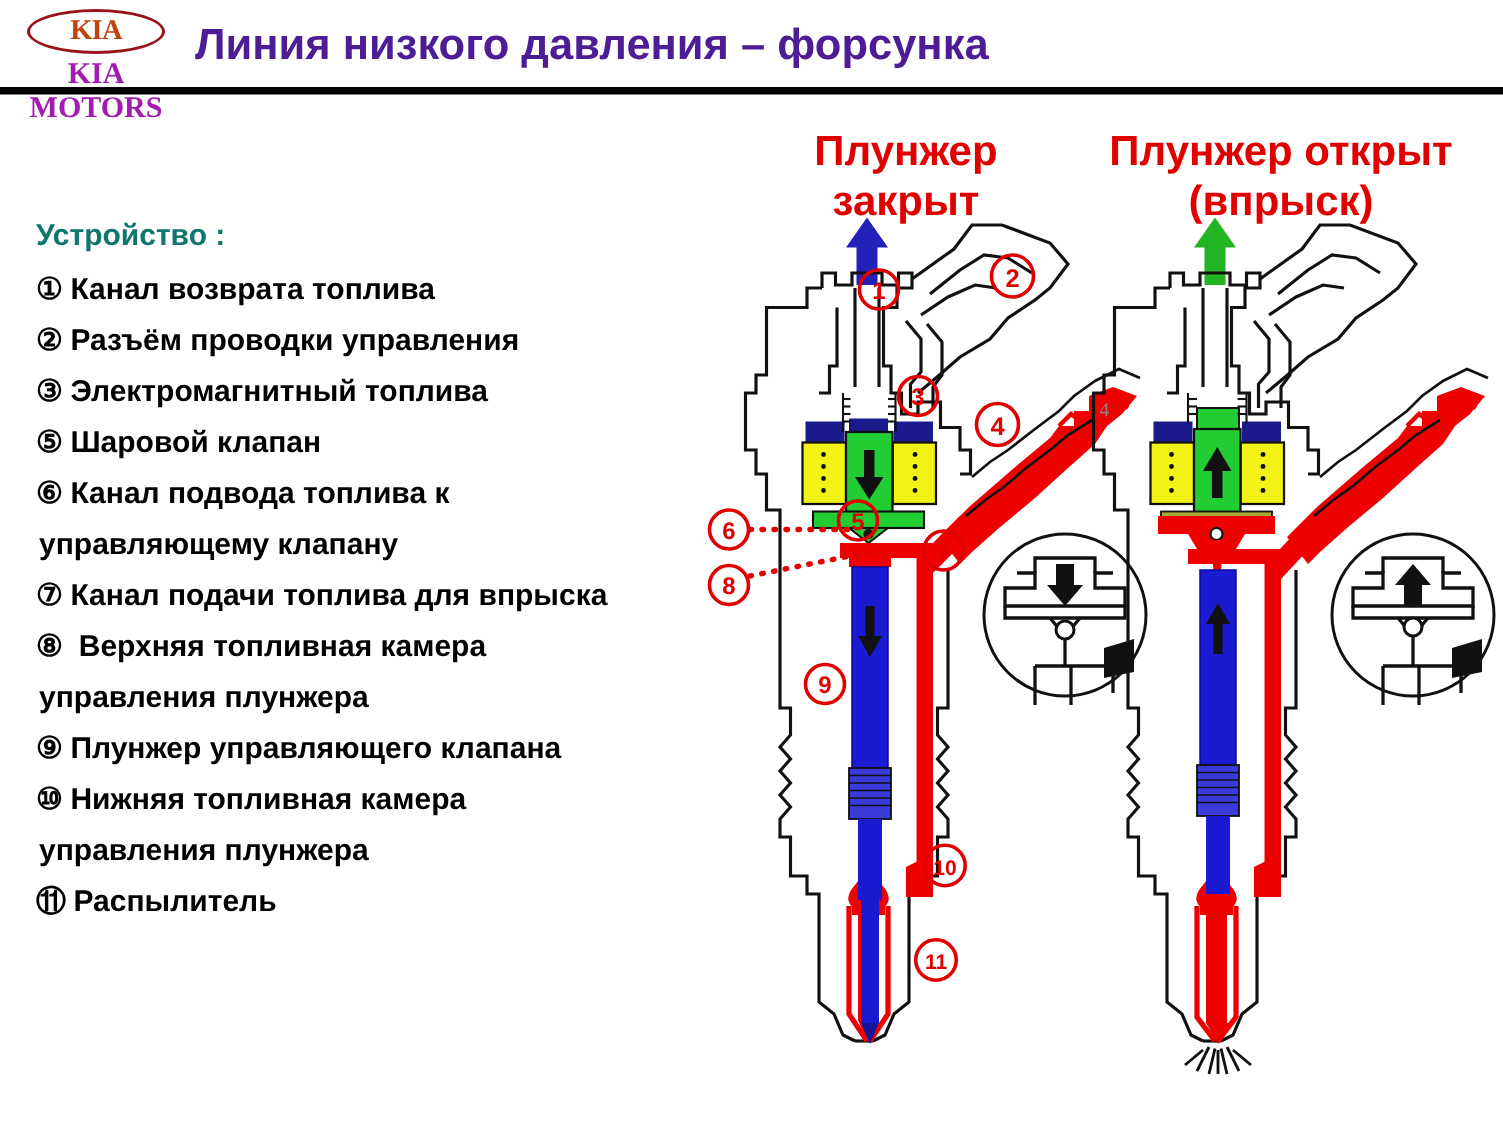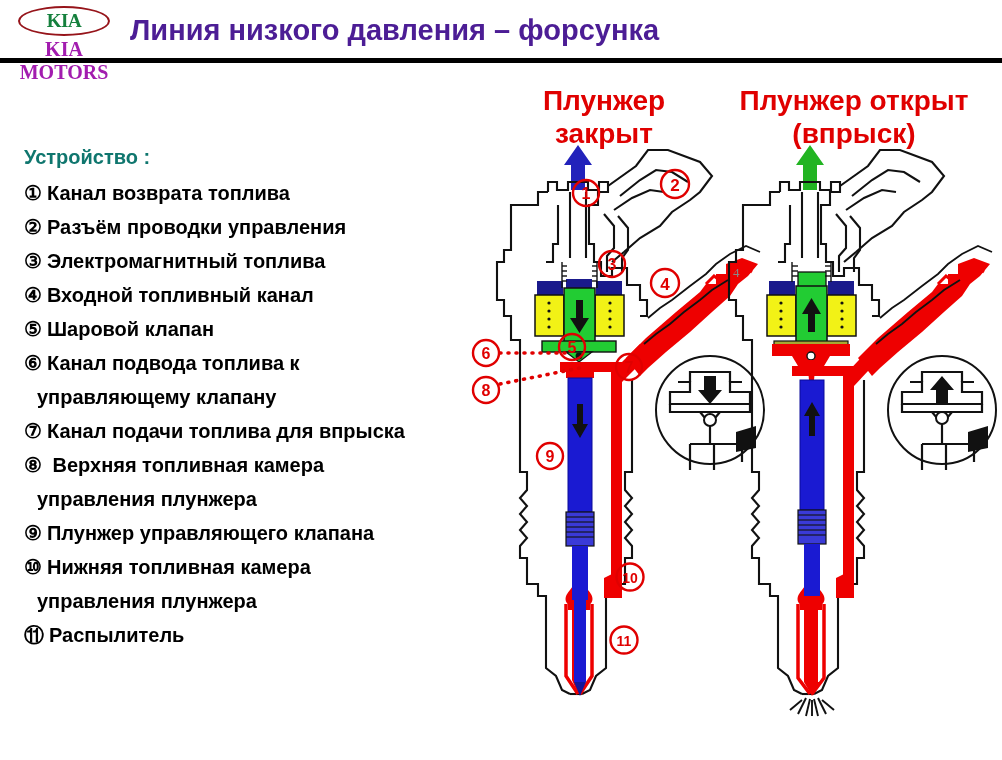--- a/index.html
+++ b/index.html
@@ -20,21 +20,21 @@
     position:absolute; left:4px; top:2px; width:120px; height:56px;
     text-align:center;
   }
   #logo-oval {
     position:absolute; left:14px; top:4px; width:92px; height:30px;
     border:2.5px solid #96141a; border-radius:50%;
     display:flex; align-items:center; justify-content:center;
   }
   #logo-oval span {
     font-family:"Liberation Serif", serif;
-    font-weight:bold; font-size:19px; color:#15803d;
+    font-weight:bold; font-size:19px; color:#c2410c;
     letter-spacing:-0.5px;
   }
   #logo-word {
     position:absolute; left:0; top:36px; width:120px;
     font-family:"Liberation Serif", serif;
     font-weight:bold; font-size:20px; color:#a21caf;
     letter-spacing:0px;
   }
   #page-title {
     position:absolute; left:130px; top:14px; width:720px;
@@ -52,21 +52,21 @@
   }
   #legend-heading {
     font-size:20px; font-weight:bold; color:#0f766e; margin-bottom:14px;
     font-family:"Liberation Sans", sans-serif;
   }
   .legend-row {
     font-size:20px; font-weight:bold; color:#000;
     margin-bottom:13px; line-height:1.05;
     white-space:nowrap;
   }
-  .legend-row.cont { margin-left:13px; }
+  .legend-row.cont { margin-left:2px; }
   .legend-num { margin-right:5px; }
 
   
   .diagram-heading {
     position:absolute;
     font-size:28px; font-weight:bold; color:#e00000;
     text-align:center; line-height:1.18;
     font-family:"Liberation Sans", sans-serif;
   }
   #heading-left  { left:498px; top:84px; width:212px; }
@@ -92,23 +92,20 @@
   <div id="legend-heading">Устройство :</div>
 
   <div class="legend-row">
     <span class="legend-num">①</span><span>Канал возврата топлива</span>
   </div>
   <div class="legend-row">
     <span class="legend-num">②</span><span>Разъём проводки управления</span>
   </div>
   <div class="legend-row">
     <span class="legend-num">③</span><span>Электромагнитный топлива</span>
-  </div>
-  <div class="legend-row">
-    <span class="legend-num">④</span><span>Входной топливный канал</span>
   </div>
   <div class="legend-row">
     <span class="legend-num">⑤</span><span>Шаровой клапан</span>
   </div>
   <div class="legend-row">
     <span class="legend-num">⑥</span><span>Канал подвода топлива к</span>
   </div>
   <div class="legend-row cont">
     <span>управляющему клапану</span>
   </div>

